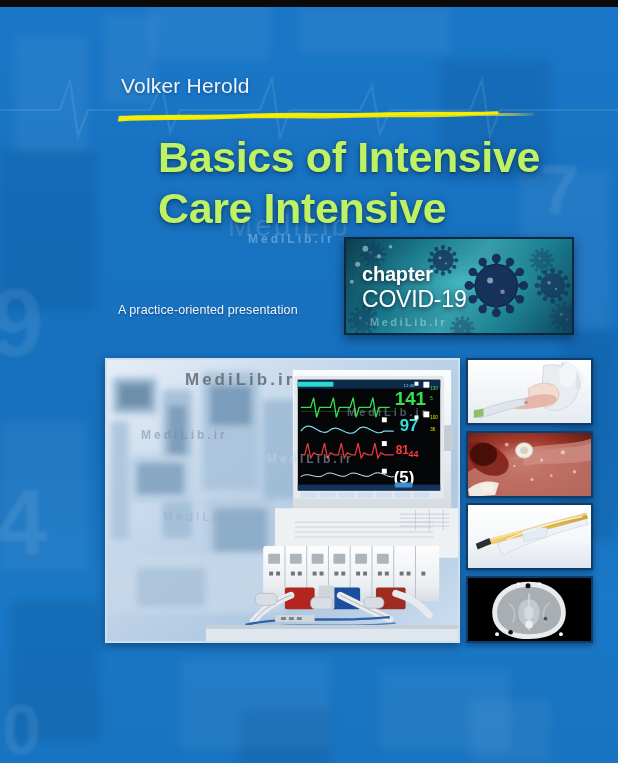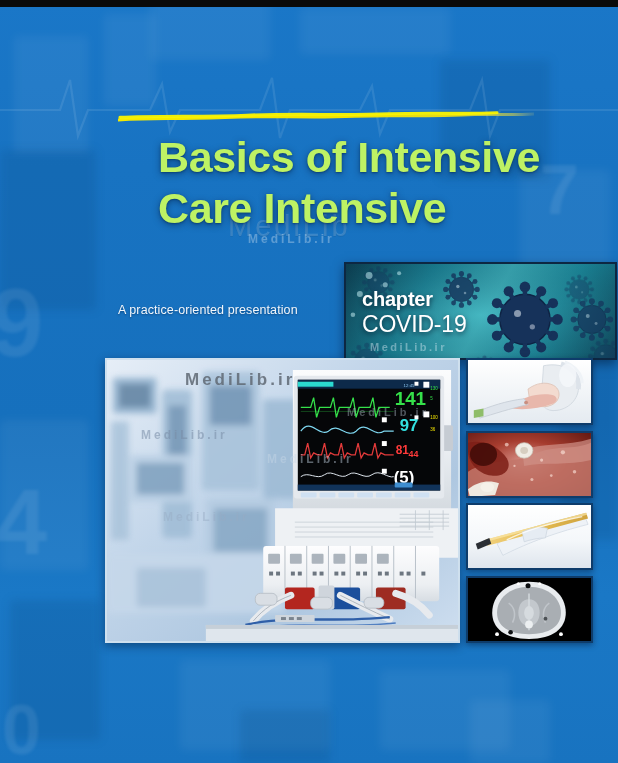--- a/index.html
+++ b/index.html
@@ -115,22 +115,22 @@
     color:#f2f7fc;
     font-size:12.5px;
     font-weight:400;
     letter-spacing:.1px;
     z-index:20;
     text-shadow:0 1px 2px rgba(0,25,60,.45);
   }
 
   
   .covid-badge {
-    position:absolute; left:344px; top:262px;
-    width:273px; height:98px;
+    position:absolute; left:344px; top:237px;
+    width:230px; height:98px;
     z-index:22;
     border:2px solid #0d2742;
     box-shadow:0 4px 10px rgba(0,20,45,.5);
     overflow:hidden;
     background:linear-gradient(120deg,#0c3c4e 0%, #16798d 28%, #3aa9b4 52%, #1a8496 74%, #0e4559 100%);
   }
   .covid-badge svg { position:absolute; inset:0; }
   .covid-text {
     position:absolute; left:16px; top:24px;
     z-index:3; color:#ffffff;
@@ -214,20 +214,21 @@
   <svg class="bg-ecg" viewBox="0 0 618 120" preserveAspectRatio="none">
     <path d="M0,70 L60,70 L70,40 L78,96 L88,70 L150,70 L162,44 L170,92 L180,70 L260,70
              L272,38 L280,98 L290,70 L360,70 L372,46 L380,94 L390,70 L470,70
              L482,40 L490,96 L500,70 L618,70" fill="none" stroke="#ffffff" stroke-width="2.2" opacity=".9"></path>
   </svg>
 
   <div class="wm-big nosel" style="left:228px; top:210px; font-size:29px;">MediLib</div>
 
   <div class="topbar"></div>
 
+  <div class="author nosel">Volker Herold</div>
 
   <svg class="marker" viewBox="0 0 418 13" preserveAspectRatio="none">
     <defs>
       <linearGradient id="mk" x1="0" y1="0" x2="1" y2="0">
         <stop offset="0%" stop-color="#f5ea00"></stop>
         <stop offset="55%" stop-color="#f2e400"></stop>
         <stop offset="82%" stop-color="#ecdf12" stop-opacity=".95"></stop>
         <stop offset="95%" stop-color="#e6dc44" stop-opacity=".55"></stop>
         <stop offset="100%" stop-color="#dcd878" stop-opacity=".15"></stop>
       </linearGradient>

